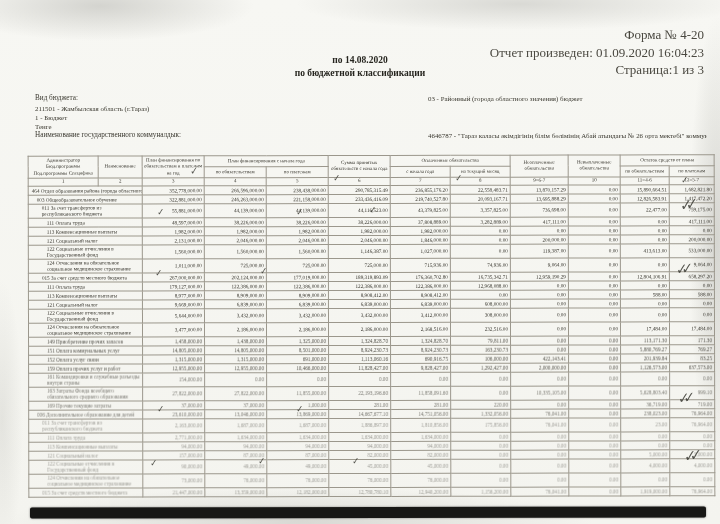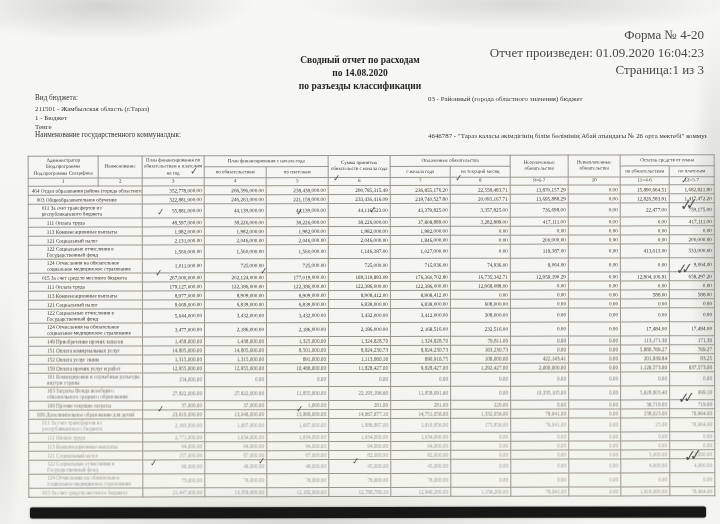--- a/index.html
+++ b/index.html
@@ -65,23 +65,22 @@
 
 <div class="page">
 
   <div class="corner">
     <div>Форма № 4-20</div>
     <div>Отчет произведен: 01.09.2020 16:04:23</div>
     <div>Страница:1 из 3</div>
   </div>
 
   <div class="title">
-    <div>Сводный отчет по расходам</div>
     <div>по 14.08.2020</div>
-    <div>по разъезды классификации</div>
+    <div>по бюджетной классификации</div>
   </div>
 
   <div class="meta">
     <div class="meta-row">
       <span class="meta-label">Вид бюджета:</span>
       <span class="meta-value">03 - Районный (города областного значения) бюджет</span>
     </div>
     <div class="meta-row">
       <span class="meta-value">211501 - Жамбылская область (г.Тараз)</span>
     </div>

